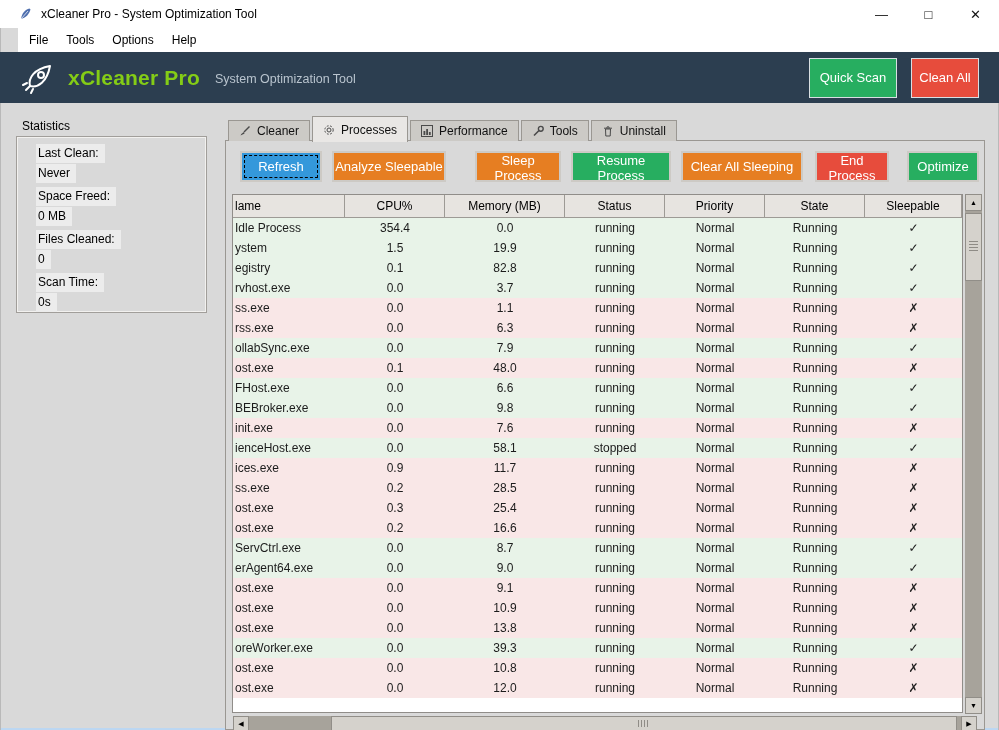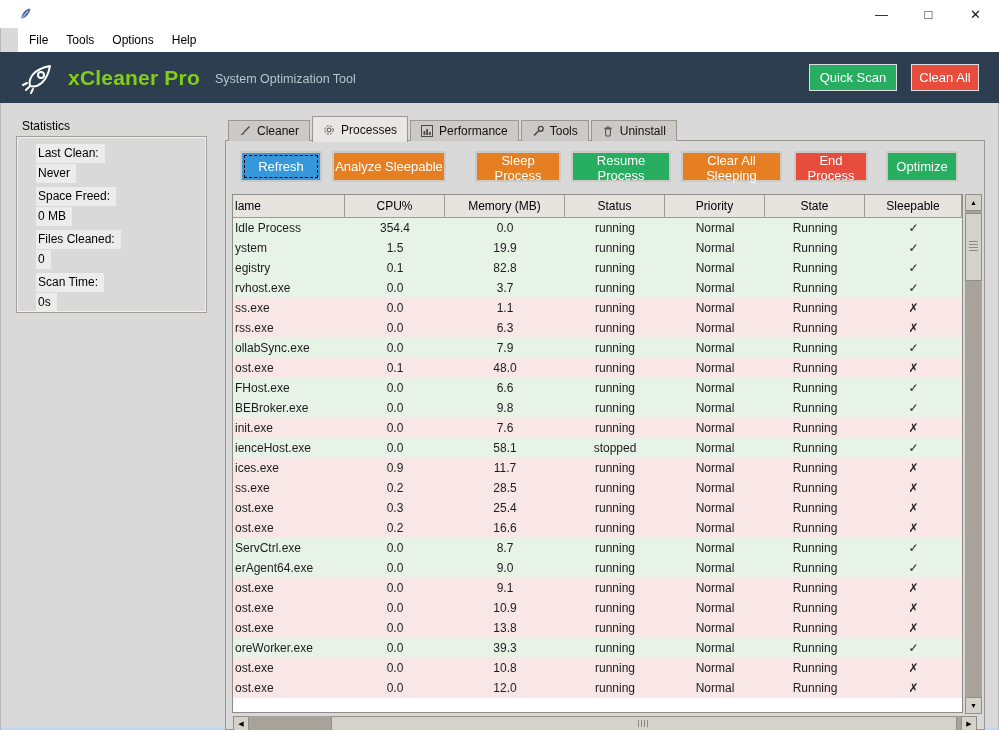--- a/index.html
+++ b/index.html
@@ -16,21 +16,21 @@
   
   .menubar{position:absolute;top:28px;left:18px;right:0;height:24px;background:#ffffff;
     display:flex;align-items:center;font-size:12px;color:#000;padding-left:2px;}
   .menubar span{padding:0 9px;}
   
   .appheader{position:absolute;top:52px;left:0;right:0;height:51px;background:var(--header-bg);
     display:flex;align-items:center;}
   .appheader .rocket{margin-left:20px;display:flex;}
   .appname{color:#84cc16;font-size:21px;font-weight:bold;margin-left:12px;letter-spacing:.2px;}
   .subtitle{color:#b9c4ce;font-size:12.5px;margin-left:15px;margin-top:3px;}
-  .hbtn{height:27px;color:#fff;font-size:13px;border:1px solid #d9dfe3;
+  .hbtn{height:40px;color:#fff;font-size:13px;border:1px solid #d9dfe3;
     font-family:inherit;cursor:pointer;}
   .hbtn.quick{margin-left:auto;width:88px;background:var(--accent-green);}
   .hbtn.cleanall{width:68px;margin-left:14px;margin-right:20px;background:var(--accent-red);}
   
   .statstitle{position:absolute;left:22px;top:119px;font-size:12px;color:#000;}
   .statsbox{position:absolute;left:16px;top:136px;width:191px;height:177px;box-sizing:border-box;
     border:1px solid #a19e9a;box-shadow:inset 0 0 0 1px #f2f1ef;background:#d9d9d9;
     padding:7px 0 0 19px;}
   .chip{display:table;background:#ececec;padding:2px 6px 3px 2px;font-size:12px;color:#000;
     margin-bottom:1px;}
@@ -45,21 +45,21 @@
   .tab.active{height:26px;background:#e9e7e5;margin-bottom:-1px;z-index:4;}
   .tab .tabicon{display:flex;}
   
   .toolbar{position:absolute;left:240px;top:151px;display:flex;z-index:2;}
   .tbtn{height:31px;box-sizing:border-box;border:2px solid #cdcac5;color:#fff;font-size:13px;
     font-family:inherit;margin-right:10px;cursor:pointer;padding:0;}
   .tbtn:nth-child(1){width:82px;}
   .tbtn:nth-child(2){width:114px;margin-right:29px;}
   .tbtn:nth-child(3){width:86px;}
   .tbtn:nth-child(4){width:100px;}
-  .tbtn:nth-child(5){width:101px;margin-right:12px;}
+  .tbtn:nth-child(5){width:122px;margin-right:12px;}
   .tbtn:nth-child(6){width:74px;margin-right:18px;}
   .tbtn:nth-child(7){width:72px;margin-right:0;}
   .tbtn.focused{outline:1px dashed #000;outline-offset:-5px;}
   
   .tablewrap{position:absolute;left:232px;top:194px;width:731px;height:519px;box-sizing:border-box;
     background:#fff;border:1px solid #908d89;overflow:hidden;z-index:2;}
   .thead{display:flex;height:23px;}
   .hcell{box-sizing:border-box;background:#e7e4e0;border-right:1px solid #9d9a95;
     border-bottom:1px solid #9d9a95;display:flex;align-items:center;justify-content:center;
     font-size:12px;color:#000;cursor:pointer;}
@@ -96,20 +96,21 @@
 
 <div class="window">
 
   <div class="titlebar">
     <span class="feather">
       <svg width="14" height="14" viewBox="0 0 14 14">
           <path d="M11.5 1.5 C7 2.5 4 6 3 12 C8.5 10.5 11 7 12.5 2.5 Z" fill="#4f6fae"></path>
           <path d="M3 12 L10 4" stroke="#eef2fa" stroke-width="0.8" fill="none"></path>
         </svg>
     </span>
+    <span>xCleaner Pro - System Optimization Tool</span>
     <div class="wincontrols">
       <span>—</span>
       <span>□</span>
       <span>✕</span>
     </div>
   </div>
 
   <div class="menubar">
     <span>File</span>
     <span>Tools</span>

